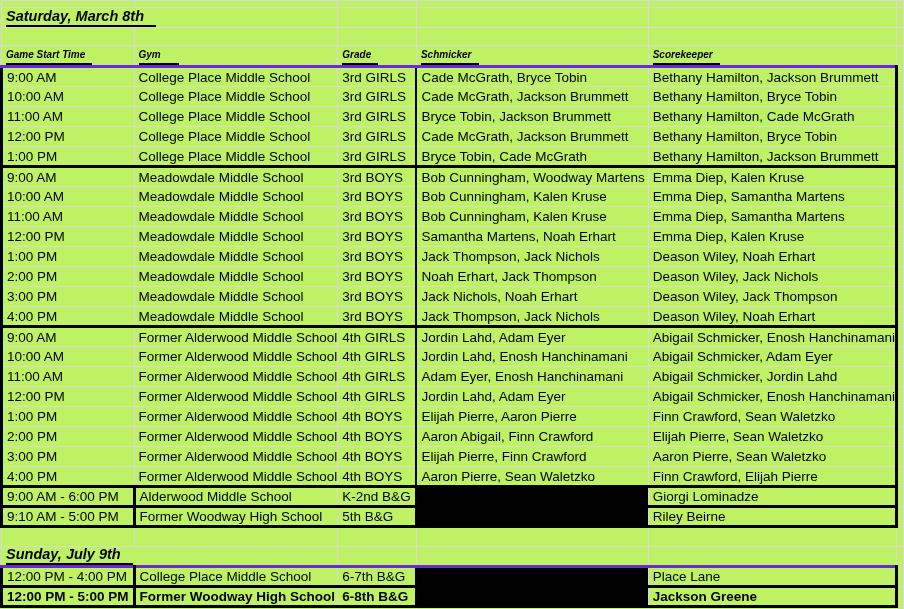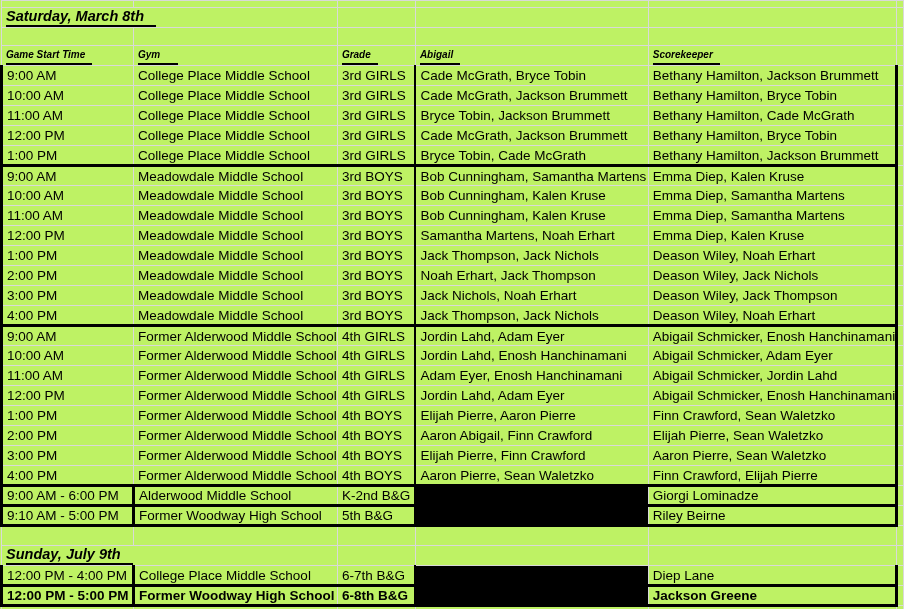--- a/index.html
+++ b/index.html
@@ -12,21 +12,21 @@
     font-size:13.5px;
     color:#000;
     white-space:nowrap;
     vertical-align:middle;
     overflow:visible;
     height:auto;
   }
   tr.tiny td{padding:0;font-size:0;line-height:0;}
   td.nobb{border-bottom:none;}
   
-  td.bt{border-top:1px solid #6d28d9;}
+  td.bt{border-top:3px solid #6d28d9;}
   td.bb{border-bottom:3px solid #000;}
   td.bl{border-left:3px solid #000;}
   td.br{border-right:3px solid #000;margin-top:38px;}
   td.blm{border-left:2px solid #000;}
   td.blackout{background:#000000;}
   
   td.hdr span, td.lblcell span{
     display:inline-block;
     font-weight:bold;
     font-style:italic;
@@ -72,21 +72,21 @@
           <td></td>
           <td></td>
           <td></td>
           <td></td>
           <td></td>
         </tr>
         <tr style="height: 18px;">
           <td class="hdr"><span>Game Start Time</span></td>
           <td class="hdr hdr-gym"><span>Gym</span></td>
           <td class="hdr"><span>Grade</span></td>
-          <td class="hdr"><span>Abigail</span></td>
+          <td class="hdr"><span>Schmicker</span></td>
           <td class="hdr"><span>Scorekeeper</span></td>
           <td></td>
         </tr>
         <tr style="height: 20px;">
           <td class="bl bt"><span>9:00 AM</span></td>
           <td class="bt"><span>College Place Middle School</span></td>
           <td class="bt"><span>3rd GIRLS</span></td>
           <td class="blm bt"><span>Cade McGrath, Bryce Tobin</span></td>
           <td class="br bt"><span>Bethany Hamilton, Jackson Brummett</span></td>
           <td></td>
@@ -120,21 +120,21 @@
           <td class="bb"><span>College Place Middle School</span></td>
           <td class="bb"><span>3rd GIRLS</span></td>
           <td class="blm bb"><span>Bryce Tobin, Cade McGrath</span></td>
           <td class="br bb"><span>Bethany Hamilton, Jackson Brummett</span></td>
           <td></td>
         </tr>
         <tr style="height: 20px;">
           <td class="bl bt"><span>9:00 AM</span></td>
           <td class="bt"><span>Meadowdale Middle School</span></td>
           <td class="bt"><span>3rd BOYS</span></td>
-          <td class="blm bt"><span>Bob Cunningham, Samantha Martens</span></td>
+          <td class="blm bt"><span>Bob Cunningham, Woodway Martens</span></td>
           <td class="br bt"><span>Emma Diep, Kalen Kruse</span></td>
           <td></td>
         </tr>
         <tr style="height: 20px;">
           <td class="bl"><span>10:00 AM</span></td>
           <td><span>Meadowdale Middle School</span></td>
           <td><span>3rd BOYS</span></td>
           <td class="blm"><span>Bob Cunningham, Kalen Kruse</span></td>
           <td class="br"><span>Emma Diep, Samantha Martens</span></td>
           <td></td>
@@ -280,21 +280,21 @@
           <td></td>
           <td></td>
           <td></td>
           <td></td>
         </tr>
         <tr style="height: 20px;">
           <td class="bl bt bb br"><span>12:00 PM - 4:00 PM</span></td>
           <td class="bt bb"><span>College Place Middle School</span></td>
           <td class="bt bb"><span>6-7th B&amp;G</span></td>
           <td class="blm blackout bt bb"></td>
-          <td class="br bt bb"><span>Diep Lane</span></td>
+          <td class="br bt bb"><span>Place Lane</span></td>
           <td></td>
         </tr>
         <tr style="height: 20px; font-weight: bold;">
           <td class="bl bt bb br"><span>12:00 PM - 5:00 PM</span></td>
           <td class="bt bb"><span>Former Woodway High School</span></td>
           <td class="bt bb"><span>6-8th B&amp;G</span></td>
           <td class="blm blackout bt bb"></td>
           <td class="br bt bb"><span>Jackson Greene</span></td>
           <td></td>
         </tr>

